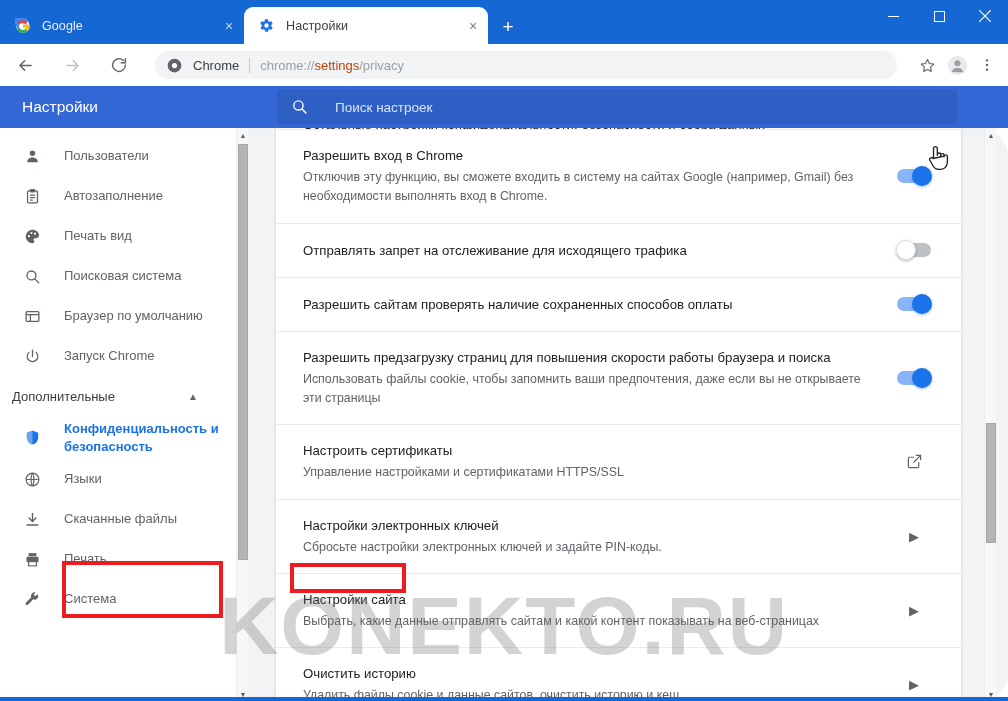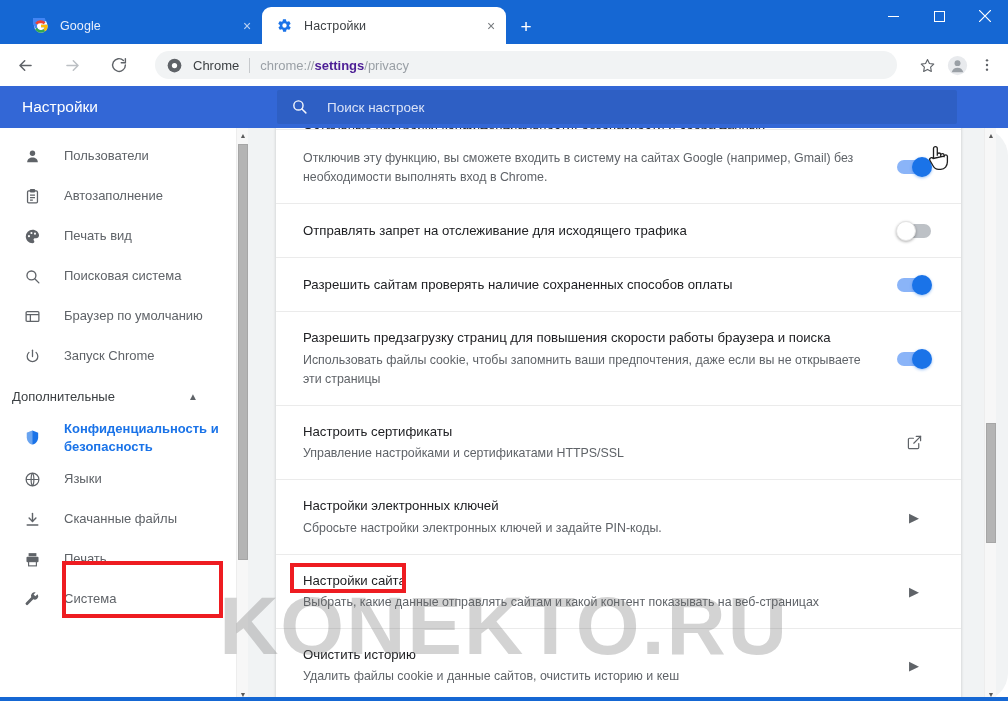--- a/index.html
+++ b/index.html
@@ -15,21 +15,21 @@
   .win-chrome {
     position: absolute; top: 0; left: 0; width: 1008px; height: 44px;
     background: #1567d3;
   }
   .tabstrip { position: absolute; left: 0; top: 4px; height: 40px; display: flex; align-items: flex-end; }
 
   .tab {
     position: relative; height: 36px; display: flex; align-items: center;
     padding: 0 6px 0 14px; min-width: 244px; max-width: 244px;
   }
-  .tab.inactive { color: #e8eefc; margin-left: 18px; }
+  .tab.inactive { color: #e8eefc; }
   .tab.active {
     background: #ffffff; border-radius: 9px 9px 0 0; color: #3c4043;
     height: 37px;
   }
   .tab-fav { width: 17px; height: 17px; flex: 0 0 17px; margin-right: 11px; display:flex; align-items:center; justify-content:center; }
   .tab-title {
     flex: 1 1 auto; font-size: 12.5px; white-space: nowrap; overflow: hidden;
     text-overflow: ellipsis; letter-spacing: .1px;
   }
   .tab-close {
@@ -60,37 +60,38 @@
   .nav-btn.disabled { color: #bcc0c4; }
   .omnibox {
     flex: 1 1 auto; height: 28px; margin: 0 6px 0 8px; background: #f1f3f4;
     border-radius: 14px; display: flex; align-items: center; padding: 0 12px;
     min-width: 0;
   }
   .omni-icon { width: 16px; height: 16px; flex: 0 0 16px; margin-right: 10px; display:flex; align-items:center; }
   .omni-chrome-label { font-size: 13px; color: #3c4043; white-space: nowrap; }
   .omni-sep { width: 1px; height: 15px; background: #c6c9cc; margin: 0 10px; flex: 0 0 1px; }
   .omni-url { font-size: 13px; color: #9aa0a6; white-space: nowrap; overflow: hidden; }
-  .omni-url b { color: #4c1d95; font-weight: 700; }
+  .omni-url b { color: #c2410c; font-weight: 400; }
   .tb-right { display: flex; align-items: center; flex: 0 0 auto; }
   .tb-icon { width: 30px; height: 30px; display: flex; align-items: center; justify-content: center; color: #5f6368; }
 
   
   .settings-header {
     position: absolute; top: 86px; left: 0; width: 1008px; height: 42px;
     background: #3367d6;
   }
   .settings-title {
     position: absolute; left: 22px; top: 0; height: 42px; display: flex;
     align-items: center; color: #ffffff; font-size: 15.5px;
   }
   .search-box {
     position: absolute; left: 277px; top: 4px; width: 680px; height: 34px;
     background: #2e5fc4; border-radius: 2px; display: flex; align-items: center;
     padding: 0 14px;
+    gap: 8px;
   }
   .search-icon { width: 18px; height: 18px; flex: 0 0 18px; margin-right: 18px; color: #ffffff; opacity: .95; display:flex; }
   .search-ph { font-size: 13.5px; color: #dbe3f7; }
 
   
   .page-body {
     position: absolute; top: 128px; left: 0; width: 1008px; height: 573px;
     background: #f1f3f4;
     border-radius: 28px;
   }
@@ -443,20 +444,21 @@
       <div class="card">
 
         <div class="row-partial">
           <div class="row-text">
             <div class="row-title">Остальные настройки конфиденциальности, безопасности и сбора данных</div>
           </div>
         </div>
 
         <div class="row">
           <div class="row-text">
+            <div class="row-title">Разрешить вход в Chrome</div>
             <div class="row-sub">Отключив эту функцию, вы сможете входить в систему на сайтах Google (например, Gmail) без необходимости выполнять вход в Chrome.</div>
           </div>
           <div class="row-ctrl">
             <div class="toggle on">
                 <span class="kn"></span>
               </div>
           </div>
         </div>
 
         <div class="row">

